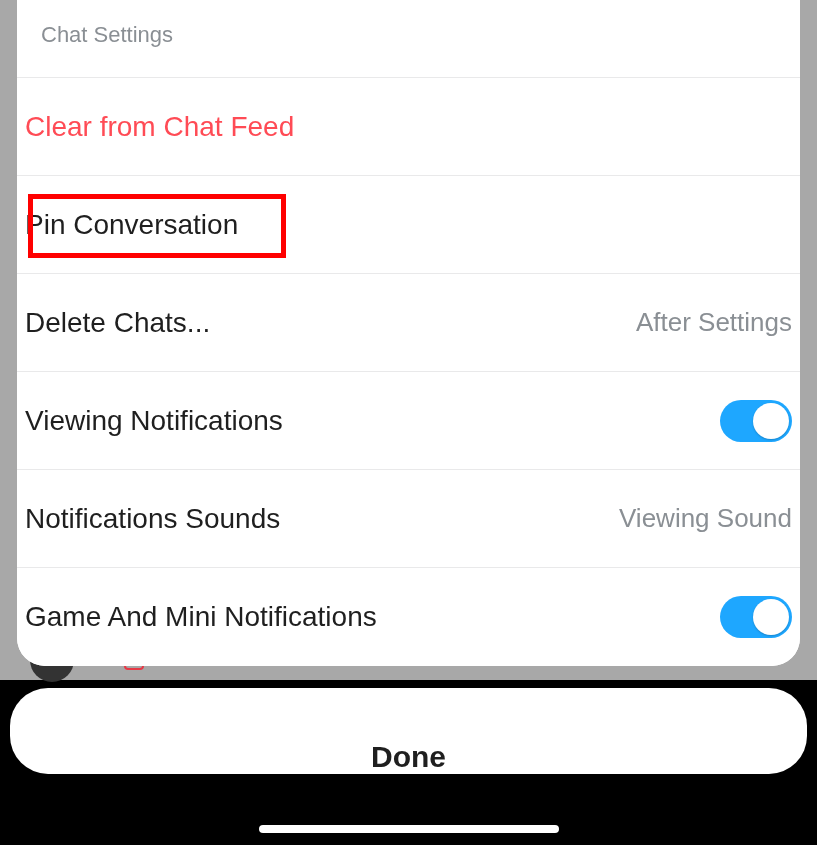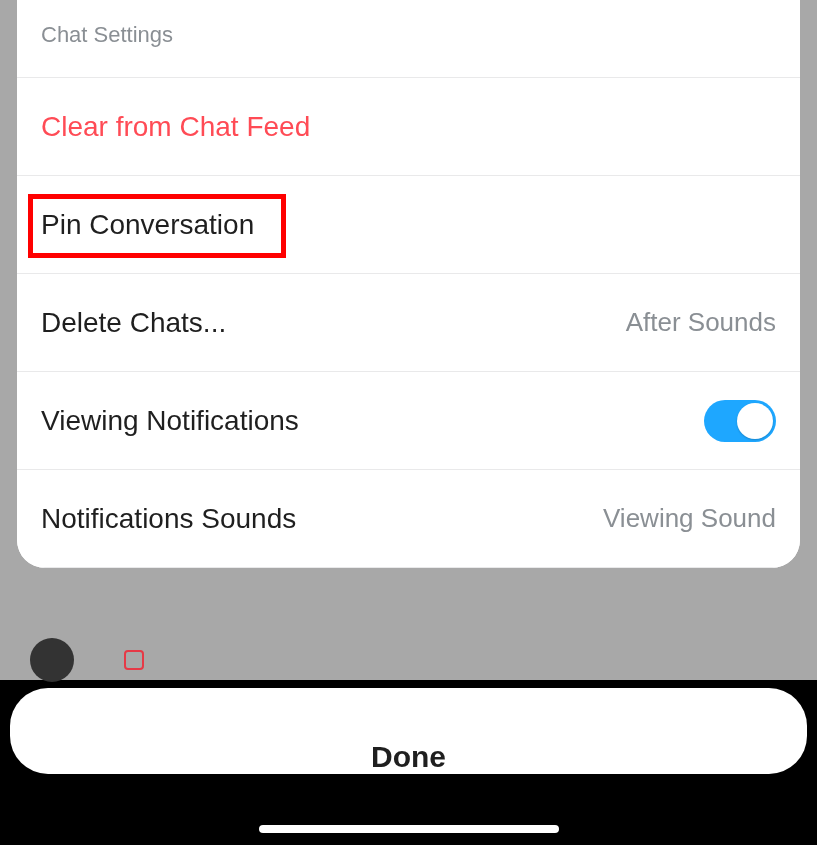--- a/index.html
+++ b/index.html
@@ -38,21 +38,21 @@
     .section-header {
       padding: 22px 24px 29px 24px;
       font-size: 22px;
       color: #8a8f94;
       border-bottom: 1px solid #e9e9ea;
     }
     .row {
       display: flex;
       align-items: center;
       justify-content: space-between;
-      padding: 0 24px;
+      padding: 0 8px;
       height: 98px;
       border-bottom: 1px solid #e9e9ea;
       font-size: 28px;
       color: #1f1f1f;
       background: #fff;
       cursor: pointer;
     }
     .row.last {
       border-bottom: none;
     }
@@ -158,35 +158,41 @@
   <div class="row destructive">
     <span>Clear from Chat Feed</span>
   </div>
 
   <div class="row" style="position:relative;">
     <span>Pin Conversation</span>
   </div>
 
   <div class="row">
     <span>Delete Chats...</span>
-    <span class="value">After Sounds</span>
+    <span class="value">After Settings</span>
   </div>
 
   <div class="row">
     <span>Viewing Notifications</span>
     <div class="toggle">
       <div class="knob"></div>
     </div>
   </div>
 
   <div class="row">
     <span>Notifications Sounds</span>
     <span class="value">Viewing Sound</span>
   </div>
 
+  <div class="row last">
+    <span>Game And Mini Notifications</span>
+    <div class="toggle">
+      <div class="knob"></div>
+    </div>
+  </div>
 
 </div>
 
 <div class="highlight-box" style="top:194px; left:28px; width:258px; height:64px;"></div>
 
 <div class="done-button">
   <span>Done</span>
 </div>
 
 <div class="home-indicator"></div>

